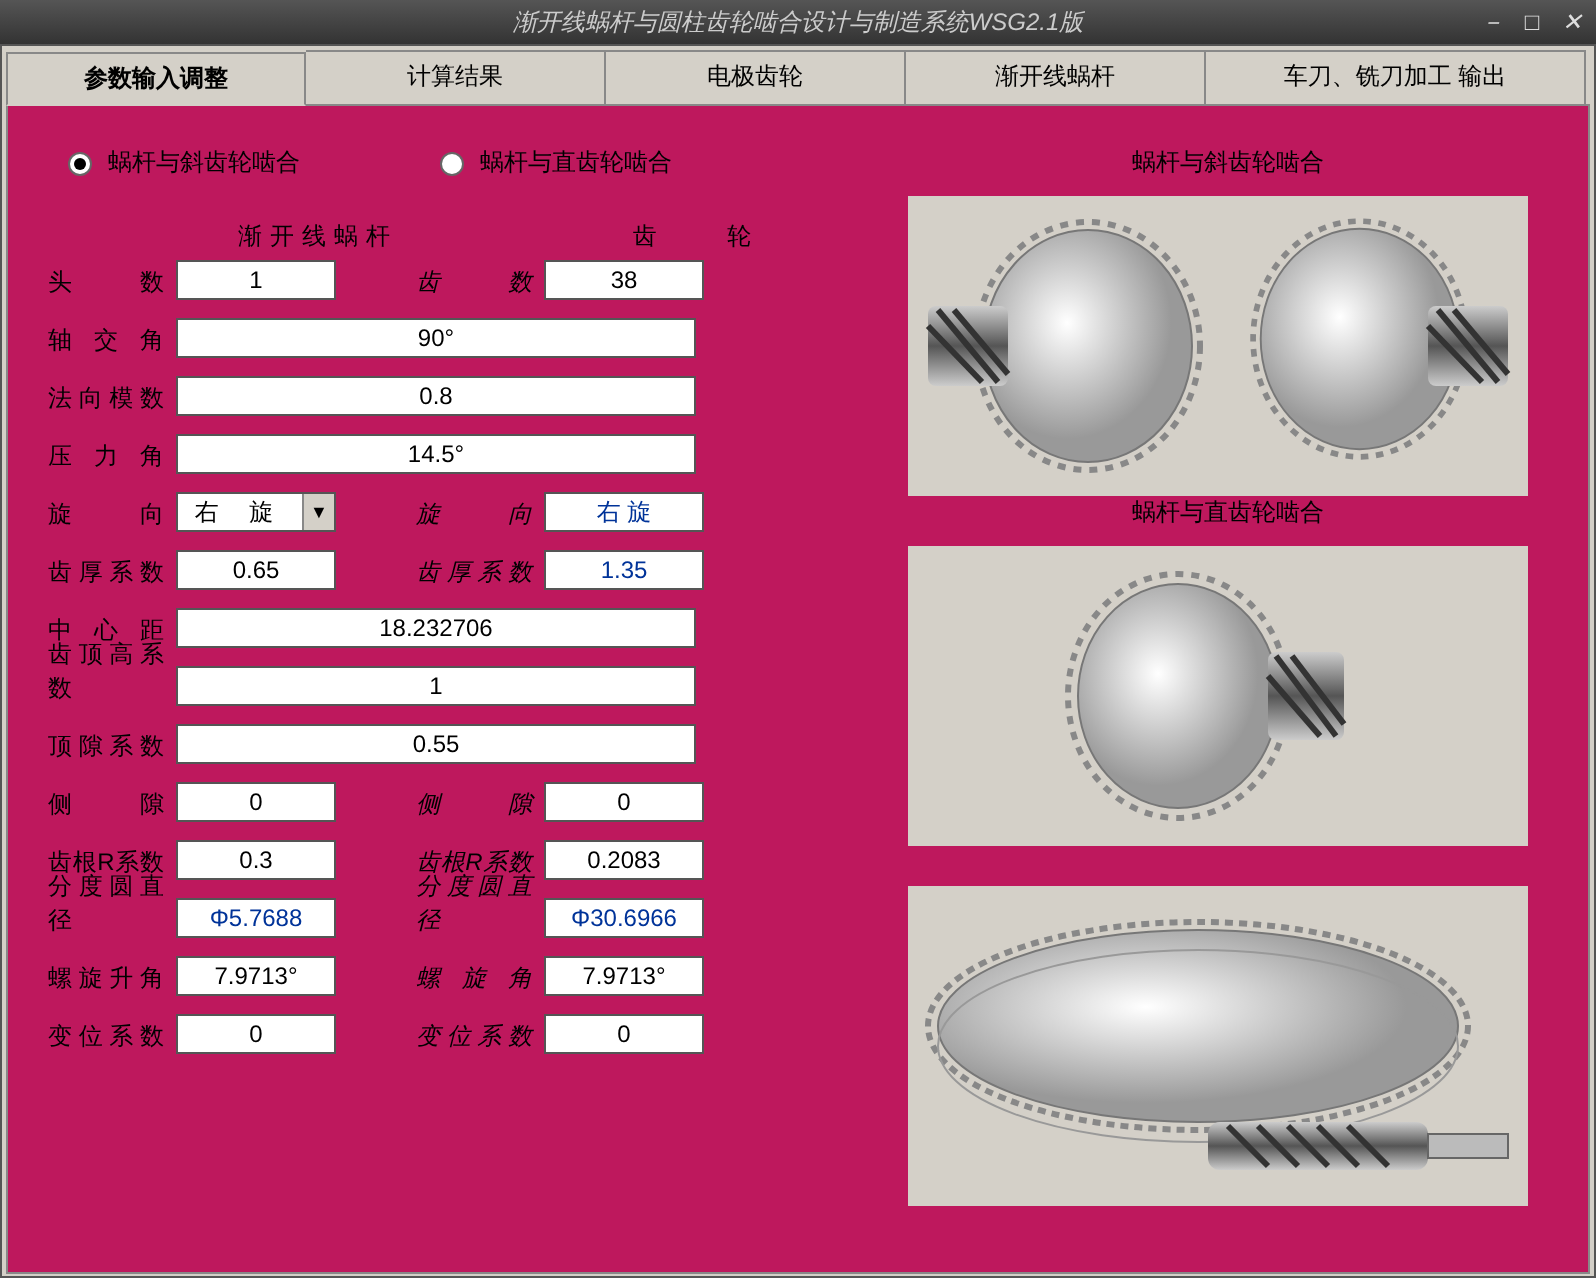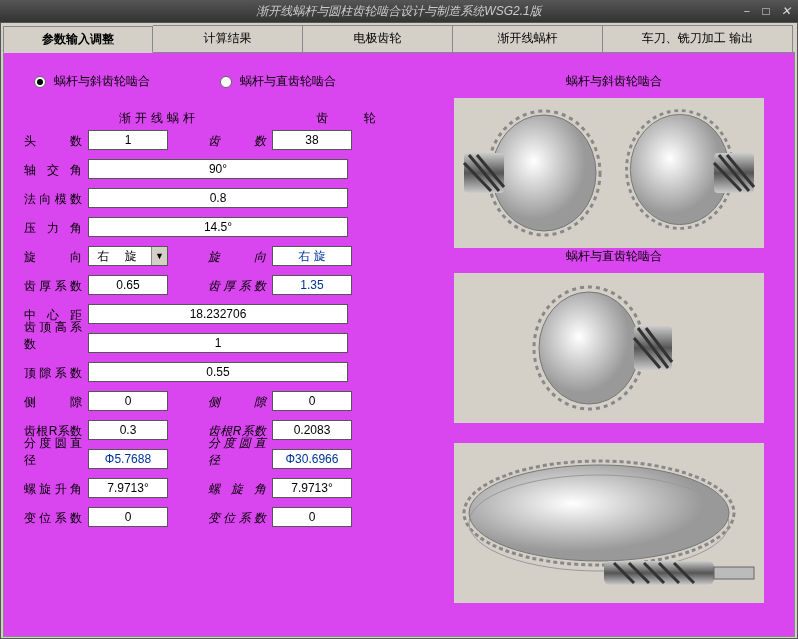--- a/index.html
+++ b/index.html
@@ -8,21 +8,21 @@
 .titlebar .ctrls { position: absolute; right: 4px; display: flex; gap: 4px; }
 .titlebar .ctrl { width: 16px; height: 14px; color: #ddd; text-align: center; cursor: pointer; line-height: 14px; }
 .outer { background: #d4d0c8; border: 1px solid #555; height: 617px; padding: 2px; }
 .tabs { display: flex; background: #d4d0c8; }
 .tab { border: 1px solid #888; border-bottom: none; padding: 4px 0; background: #d4d0c8; text-align: center; cursor: pointer; position: relative; }
 .tab.t1 { width: 150px; font-weight: bold; background: #d4d0c8; border-bottom: 1px solid #d4d0c8; z-index: 2; top: 1px; font-family: Liberation Mono, monospace; }
 .tab.t2 { width: 150px; border-left: none; }
 .tab.t3 { width: 150px; border-left: none; }
 .tab.t4 { width: 150px; border-left: none; }
 .tab.t5 { width: 190px; border-left: none; }
-.content { border: 1px solid #888; background: #d946ef; height: 585px; padding: 20px 20px; display: flex; }
+.content { border: 1px solid #888; background: #be185d; height: 585px; padding: 20px 20px; display: flex; }
 .left { width: 420px; }
 .right { flex: 1; position: relative; padding-left: 10px; }
 .radios { display: flex; gap: 70px; margin-bottom: 20px; margin-left: 10px; }
 .radio { display: flex; align-items: center; gap: 8px; }
 .rbtn { width: 12px; height: 12px; border: 1px solid #666; border-radius: 50%; background: #fff; display: flex; align-items: center; justify-content: center; }
 .rbtn .dot { width: 6px; height: 6px; background: #000; border-radius: 50%; }
 .colheads { display: flex; margin-bottom: 1px; }
 .colheads .sp1 { width: 70px; }
 .colheads .h1 { width: 130px; text-align: center; letter-spacing: 4px; }
 .colheads .sp2 { width: 80px; }

